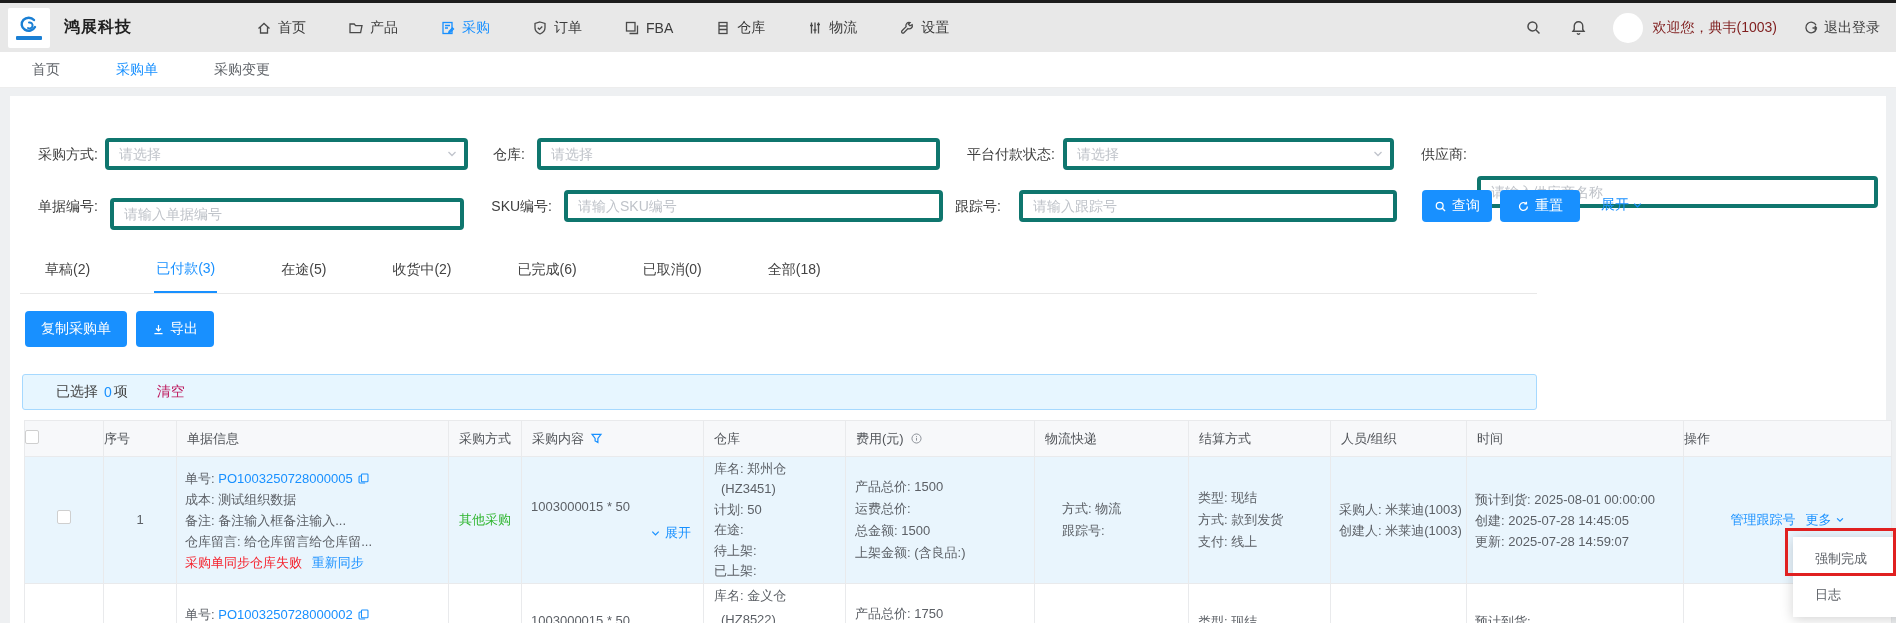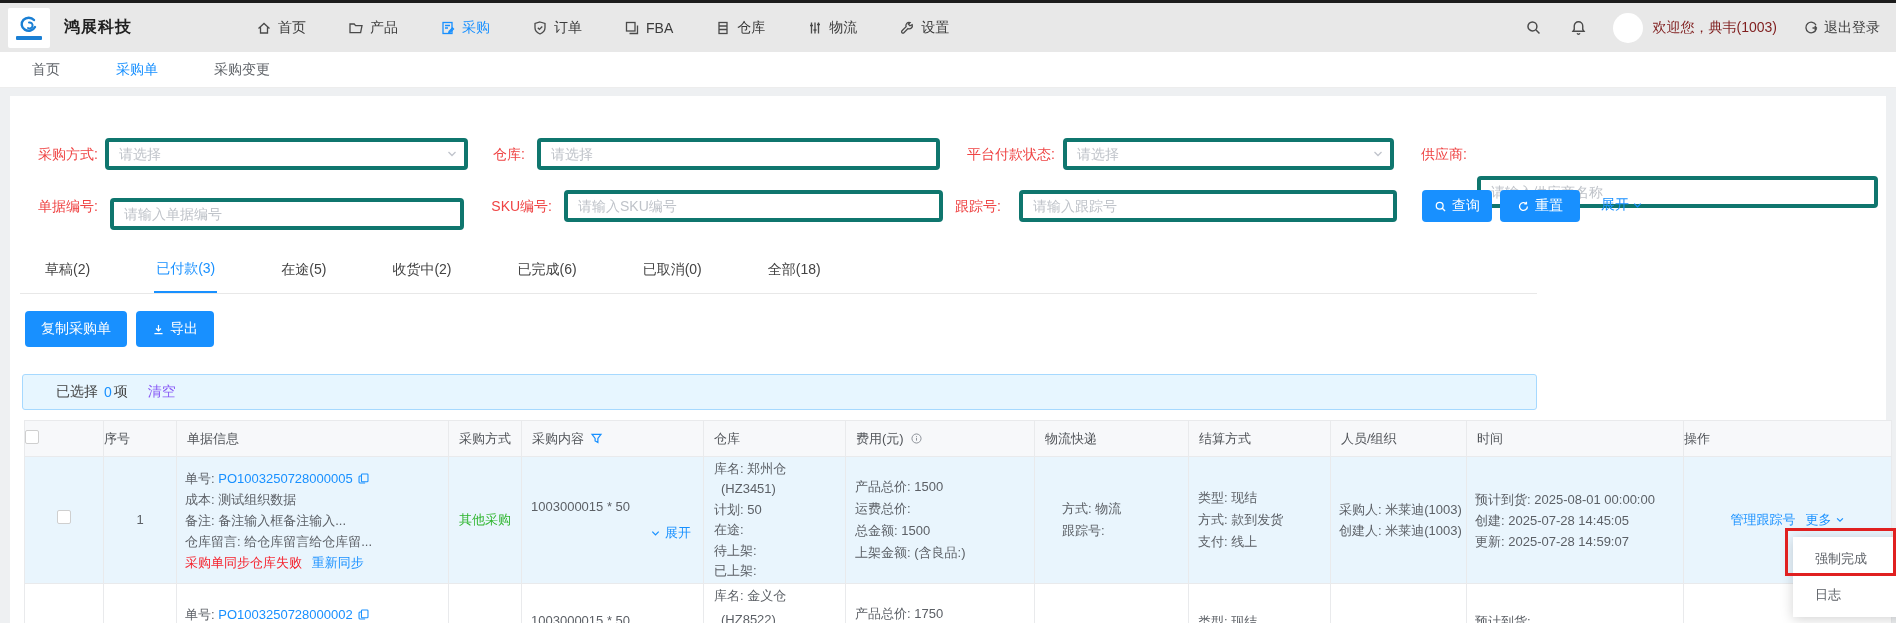--- a/index.html
+++ b/index.html
@@ -21,38 +21,38 @@
   .nav-ico{display:flex;align-items:center;justify-content:center;cursor:pointer;}
   .avatar{width:30px;height:30px;border-radius:50%;background:#ffffff;margin-left:26px;}
   .welcome{font-size:14px;color:#7f1d1d;margin-left:10px;}
   .logout{display:flex;align-items:center;gap:5px;font-size:14px;color:#3c3c3c;margin-left:26px;cursor:pointer;}
   
   .subtabs{position:absolute;left:0;top:52px;width:1896px;height:36px;background:#fff;border-bottom:1px solid #ededed;display:flex;align-items:center;padding-left:32px;gap:56px;box-sizing:border-box;}
   .subtab{font-size:14px;color:#5f6368;cursor:pointer;}
   .subtab.active{color:#1890ff;}
   
   .panel{position:absolute;left:10px;top:96px;width:1876px;height:527px;background:#fff;}
-  .f-label{position:absolute;height:32px;line-height:32px;font-size:14px;color:#ef4444;text-align:right;}
+  .f-label{position:absolute;height:32px;line-height:32px;font-size:14px;color:#404040;text-align:right;}
   .f-input{position:absolute;height:32px;box-sizing:border-box;border:4px solid #0f766e;border-radius:4px;background:#fff;font-size:14px;color:#333;padding:0 10px;outline:none;font-family:inherit;}
   .f-input::placeholder{color:#bfc3c9;}
   .sel-chevron{position:absolute;pointer-events:none;}
   .btn{display:flex;align-items:center;justify-content:center;gap:5px;background:#1890ff;color:#fff;border:none;border-radius:4px;font-size:14px;cursor:pointer;font-family:inherit;}
   .expand-link{position:absolute;display:flex;align-items:center;gap:3px;color:#1890ff;font-size:14px;cursor:pointer;}
   
   .status-tabs{position:absolute;left:0;top:150px;height:47px;display:flex;align-items:center;padding-left:33px;gap:62px;}
   .stab{font-size:14px;color:#434343;cursor:pointer;padding:13px 2px;}
   .stab.active{color:#1890ff;border-bottom:2px solid #1890ff;}
   .tabs-divider{position:absolute;left:10px;top:197px;width:1517px;height:1px;background:#e8e8e8;}
   
   .toolbar{position:absolute;left:15px;top:215px;display:flex;gap:9px;}
   .toolbar .btn{height:36px;padding:0 16px;}
   
   .selection-bar{position:absolute;left:12px;top:278px;width:1515px;height:36px;box-sizing:border-box;background:#e7f6ff;border:1px solid #a6d9ff;border-radius:3px;display:flex;align-items:center;padding-left:33px;font-size:14px;color:#434343;}
   .sel-count{color:#1890ff;margin:0 2px 0 6px;}
-  .clear-link{color:#8b5cf6;margin-left:20px;cursor:pointer;}
+  .clear-link{color:#be185d;margin-left:29px;cursor:pointer;}
   
   .po-table{position:absolute;left:14px;top:324px;width:1867px;border-collapse:collapse;table-layout:fixed;font-size:13px;color:#5c6066;border-left:1px solid #e9eaec;border-top:1px solid #e9eaec;}
   .po-table th{height:36px;background:#f7f8fa;font-weight:normal;color:#515459;border-right:1px solid #e9eaec;border-bottom:1px solid #e9eaec;text-align:left;padding:0 0 0 10px;box-sizing:border-box;}
   .po-table th.center{text-align:left;padding:0;}
   .po-table td{border-right:1px solid #e9eaec;border-bottom:1px solid #e9eaec;vertical-align:middle;padding:0 4px 0 10px;box-sizing:border-box;line-height:20px;}
   .row-main td{height:127px;background:#e9f5fd;}
   .row-next td{height:140px;background:#fff;border-bottom:none;vertical-align:top;}
   .cell-line{white-space:nowrap;overflow:hidden;}
   .green{color:#2eb52e;}
   .red-text{color:#f5222d;}

